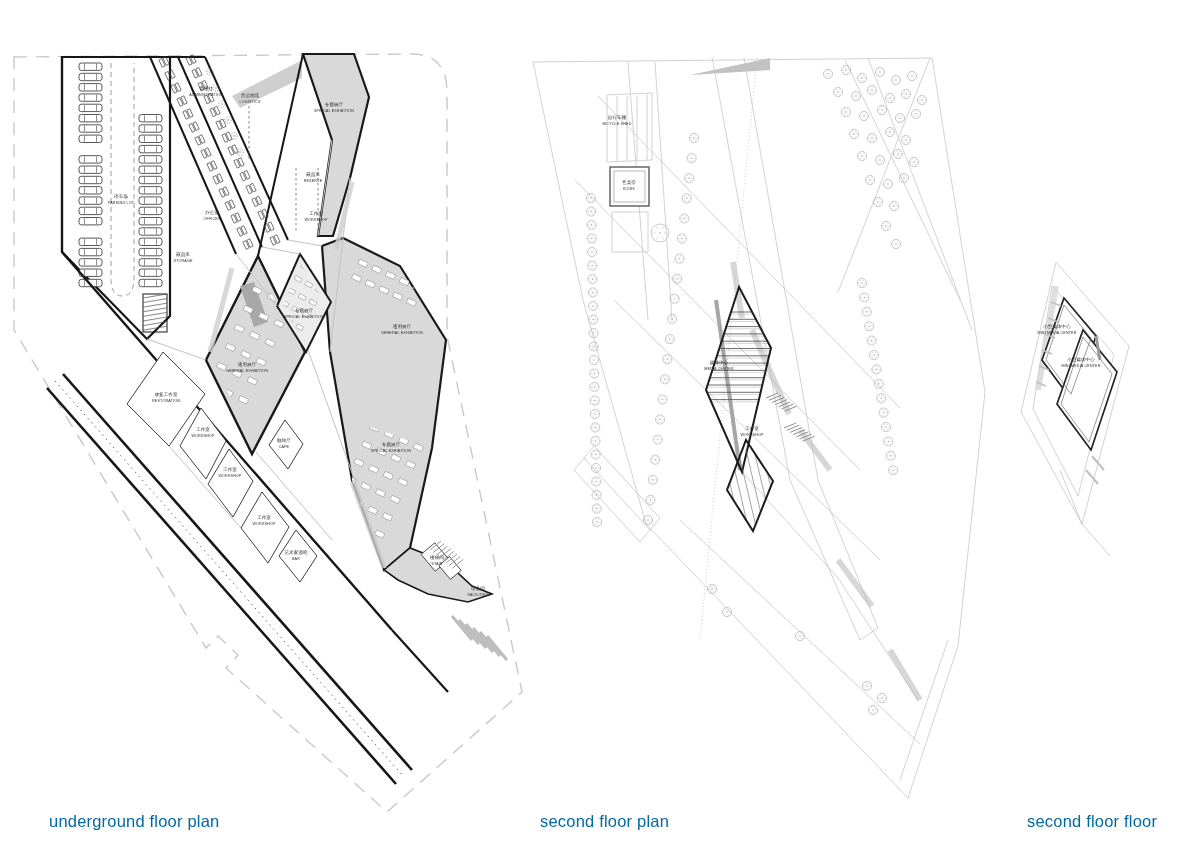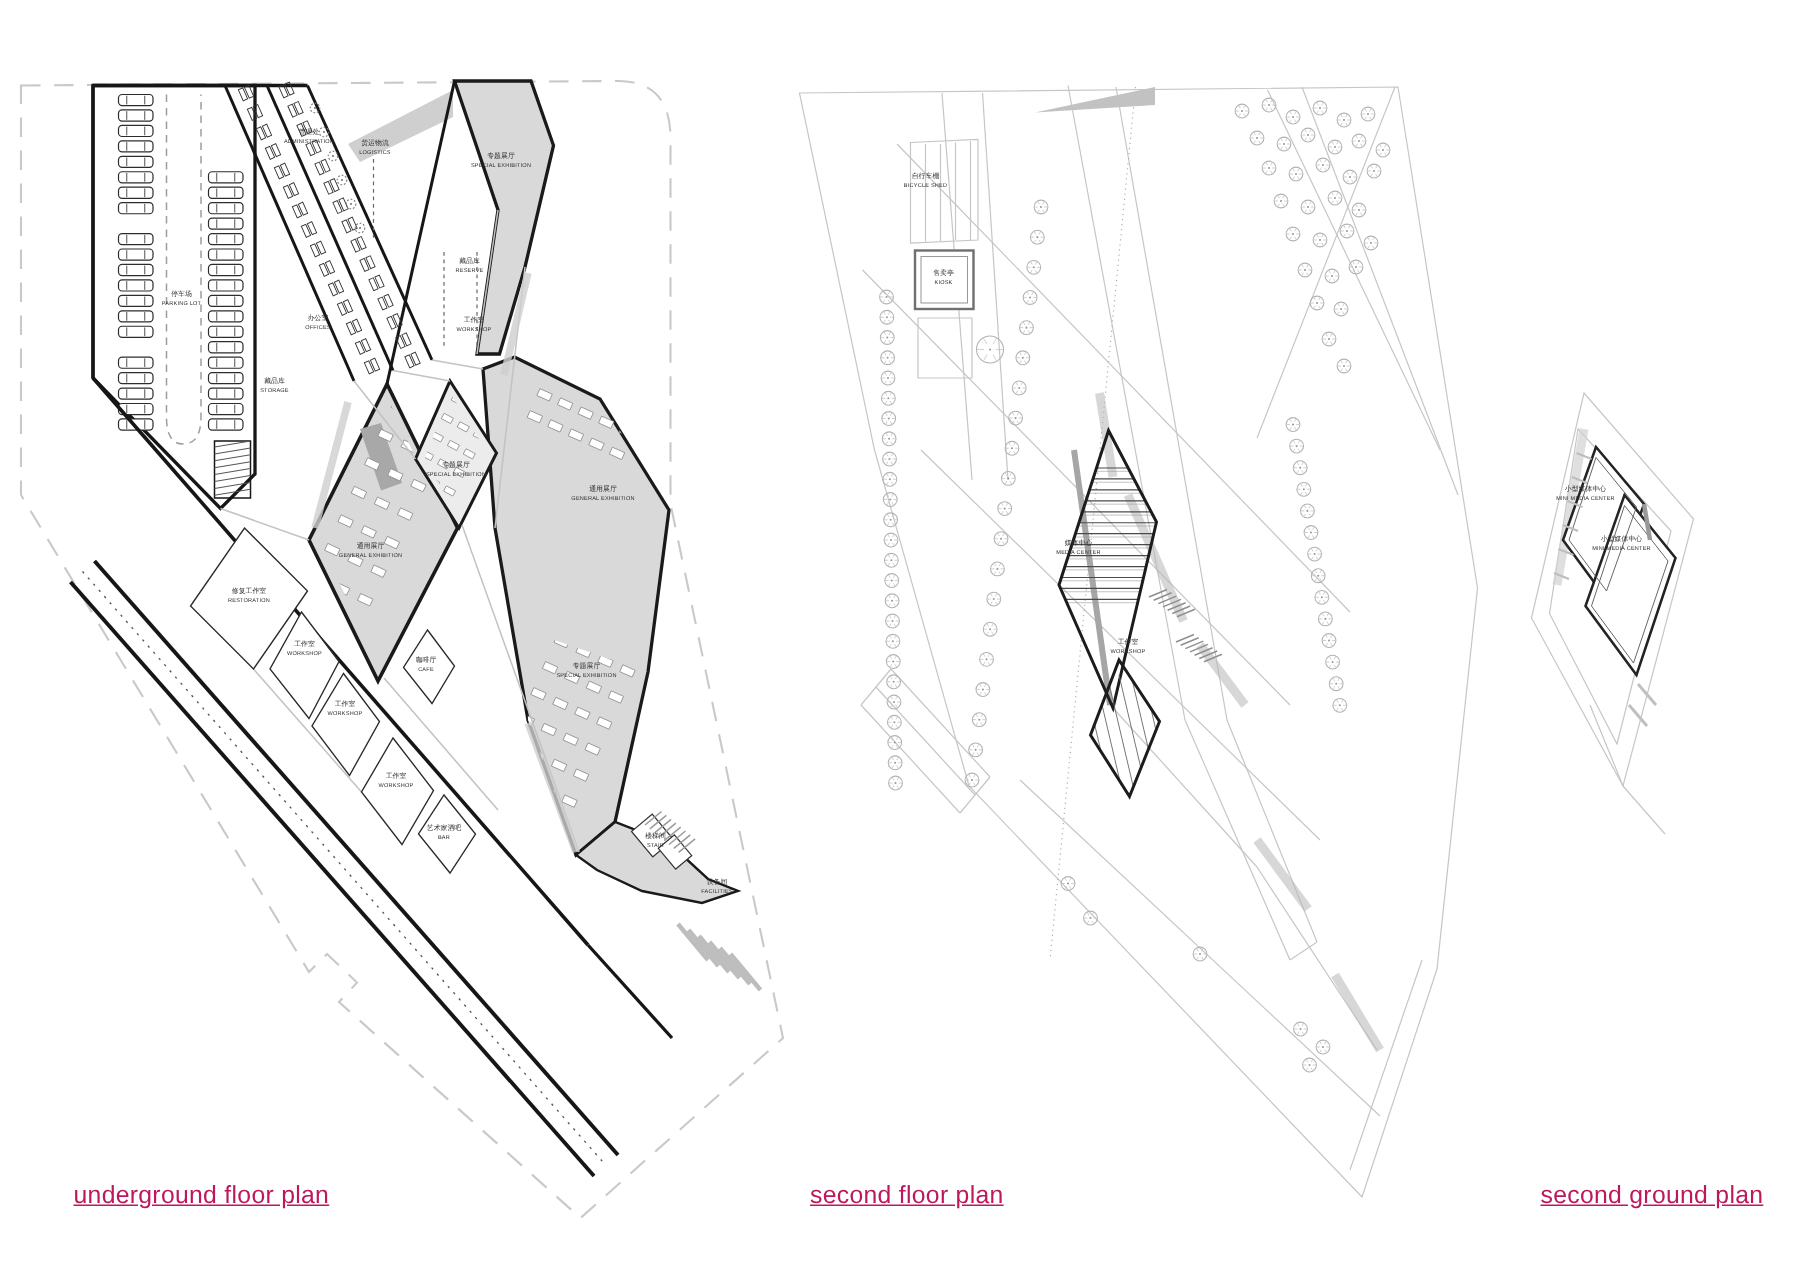--- a/index.html
+++ b/index.html
@@ -1,20 +1,20 @@
 <!DOCTYPE html>
 <html><head>
 <meta charset="utf-8">
 <style>
   html,body{margin:0;padding:0;background:#ffffff;}
   .sheet{position:relative;width:1200px;height:848px;background:#fff;overflow:hidden;
          font-family:"Liberation Sans",sans-serif;}
   .sheet svg{position:absolute;left:0;top:0;}
-  .caption{position:absolute;top:788px;font-size:16.5px;color:#be185d;letter-spacing:.2px;
-           white-space:nowrap;text-decoration:underline;}
+  .caption{position:absolute;top:812px;font-size:16.5px;color:#0369a1;letter-spacing:.2px;
+           white-space:nowrap;}
   #labels{position:absolute;left:0;top:0;width:1200px;height:848px;pointer-events:none;}
   .plan-label{position:absolute;transform:translate(-50%,-50%);text-align:center;color:#2e2e2e;
               line-height:1.12;white-space:nowrap;}
   .plan-label .zh{display:block;font-size:5px;transform:scale(.92);}
   .plan-label .en{display:block;font-size:5px;transform:scale(.74);letter-spacing:.2px;}
 </style>
 </head>
 <body>
 
 <div class="sheet">
@@ -1530,15 +1530,15 @@
         <span class="en">MINI MEDIA CENTER</span>
       </div>
       <div class="plan-label" style="left: 1081px; top: 363px;">
         <span class="zh">小型媒体中心</span>
         <span class="en">MINI MEDIA CENTER</span>
       </div>
     </div>
 
 <div class="caption" style="left:49px">underground floor plan</div>
 <div class="caption" style="left:540px">second floor plan</div>
-<div class="caption" style="left:1027px">second ground plan</div>
+<div class="caption" style="left:1027px">second floor floor</div>
 
 </div>
 
 </body></html>

